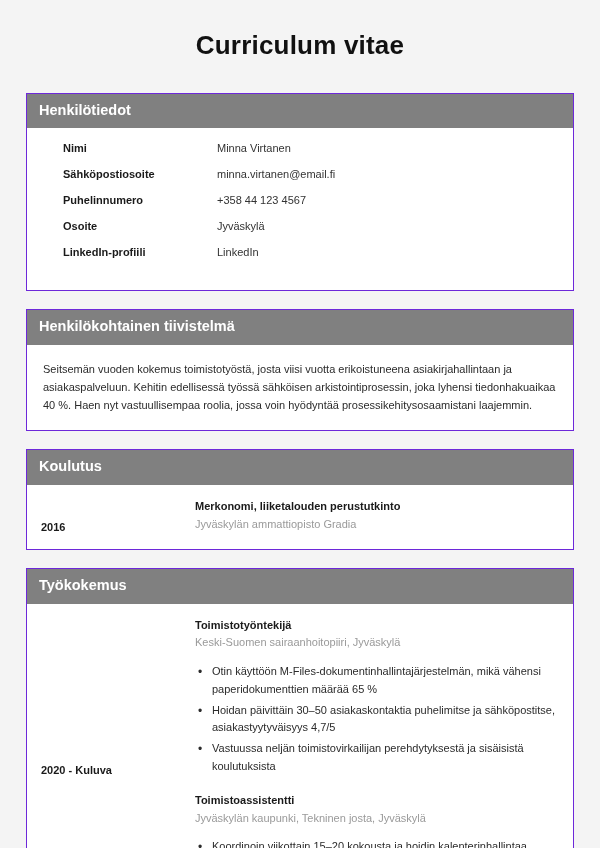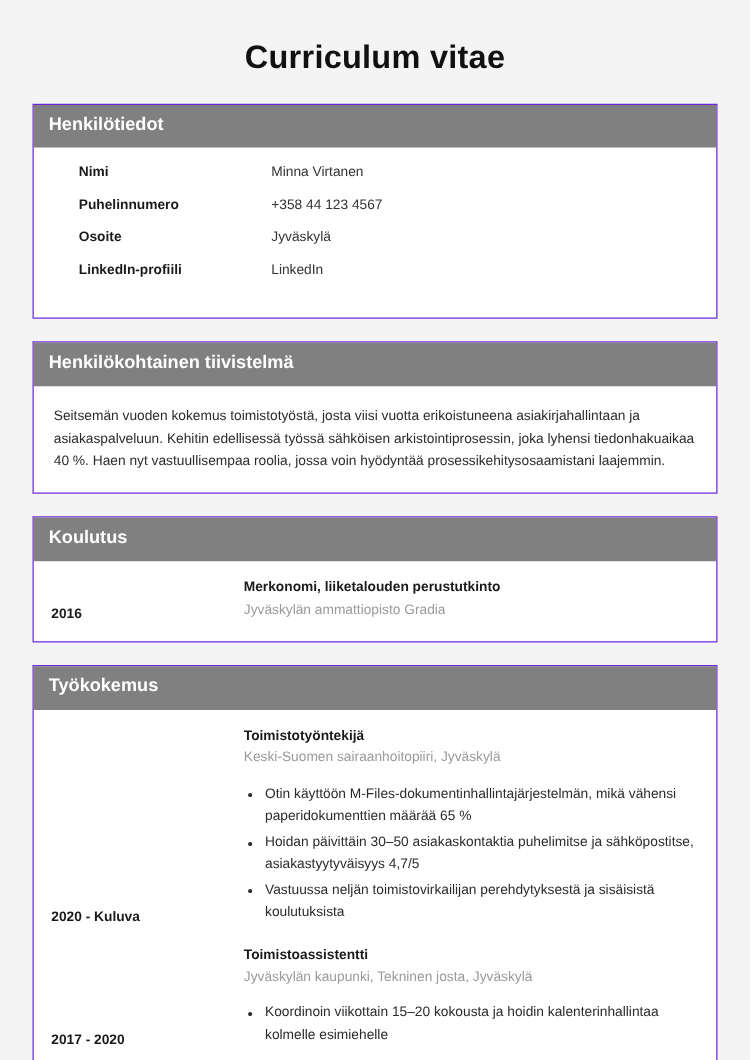--- a/index.html
+++ b/index.html
@@ -18,21 +18,21 @@
   .page {
     width: 600px;
     min-height: 848px;
     box-sizing: border-box;
     padding: 0 26px;
     background: #f4f4f4;
   }
   
   .doc-title {
     margin: 0;
-    padding: 30px 0 22px 0;
+    padding: 30px 0 32px 0;
     text-align: center;
     font-size: 26px;
     font-weight: bold;
     letter-spacing: 0.2px;
     color: #111111;
   }
   
   .card {
     background: #ffffff;
     border: 1px solid #6d28d9;
@@ -141,20 +141,24 @@
 
   <section class="card">
     <div class="card-header">Henkilötiedot</div>
     <div class="card-body">
 
       <div class="info-row">
         <div class="info-label">Nimi</div>
         <div class="info-value">Minna Virtanen</div>
       </div>
 
+      <div class="info-row">
+        <div class="info-label">Sähköpostiosoite</div>
+        <div class="info-value">minna.virtanen@email.fi</div>
+      </div>
 
       <div class="info-row">
         <div class="info-label">Puhelinnumero</div>
         <div class="info-value">+358 44 123 4567</div>
       </div>
 
       <div class="info-row">
         <div class="info-label">Osoite</div>
         <div class="info-value">Jyväskylä</div>
       </div>

